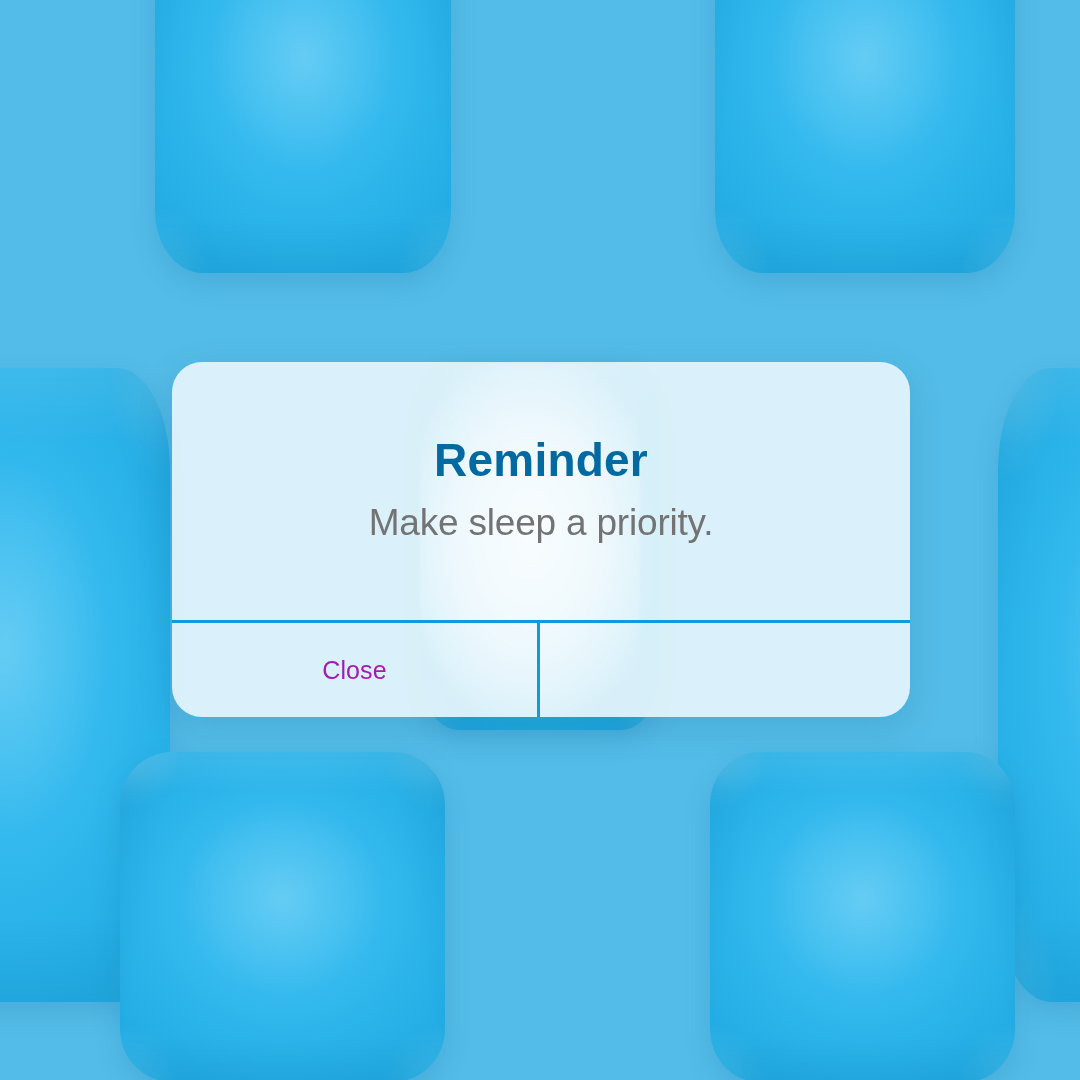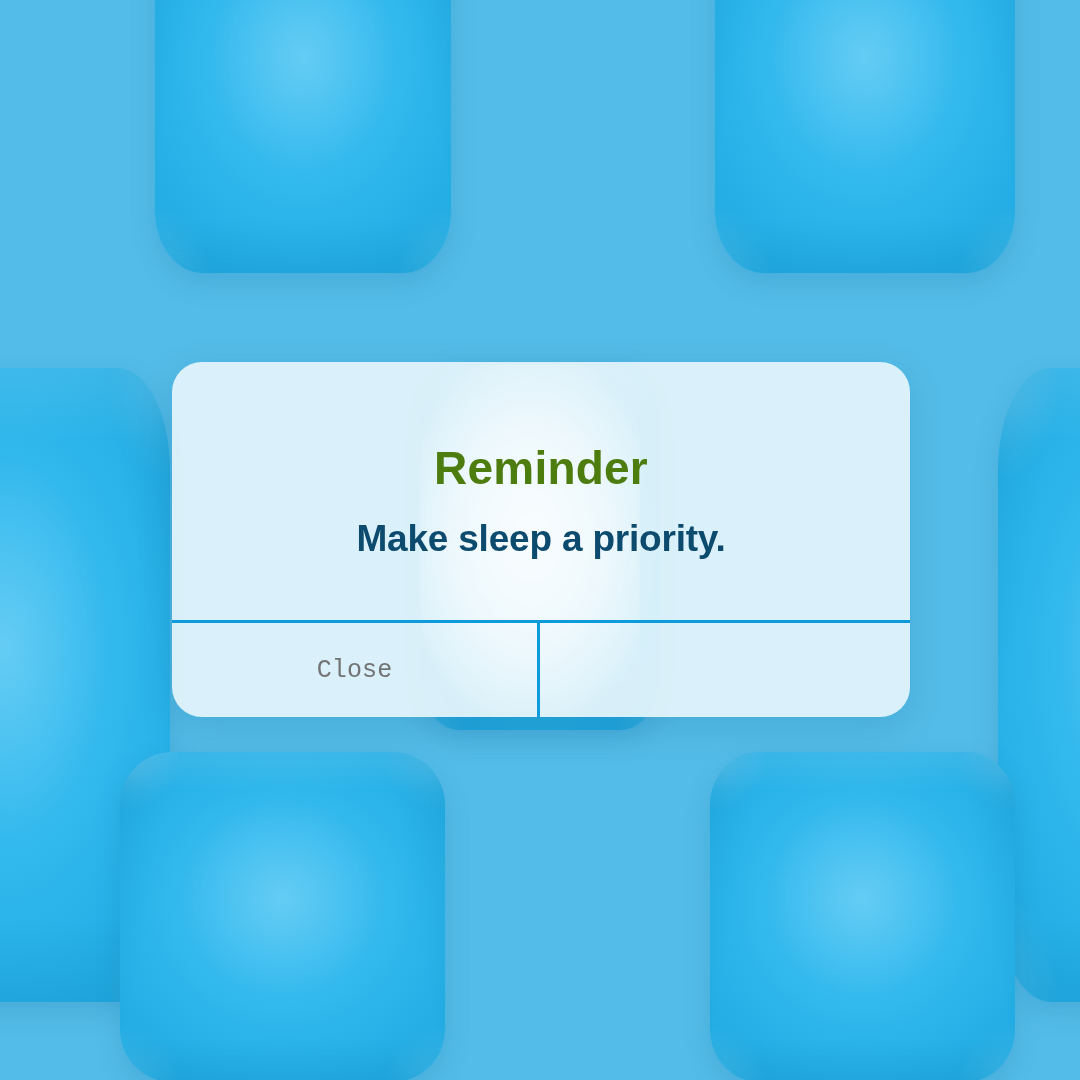--- a/index.html
+++ b/index.html
@@ -105,32 +105,32 @@
     flex-direction: column;
     align-items: center;
     justify-content: flex-start;
     box-sizing: border-box;
     padding-top: 75px;
   }
 
   #dialog-title {
     font-size: 46px;
     font-weight: bold;
-    color: #4d7c0f;
+    color: #0369a1;
     letter-spacing: 0.2px;
     line-height: 1;
-    margin: 8px;
+    margin: 0;
   }
 
   #dialog-message {
     margin: 0;
     margin-top: 21px;
     font-size: 37px;
-    font-weight: 700;
-    color: #0c4a6e;
+    font-weight: 400;
+    color: #737373;
     line-height: 1;
     letter-spacing: -0.2px;
   }
 
   #dialog-actions {
     position: absolute;
     left: 0;
     top: 258px;
     width: 100%;
     height: 97px;
@@ -138,25 +138,25 @@
     border-top: 3px solid #0e9bdb;
   }
 
   .dialog-button {
     flex: 1 1 50%;
     display: flex;
     align-items: center;
     justify-content: center;
     font-size: 25px;
     font-weight: 500;
-    color: #737373;
+    color: #a21caf;
     background: transparent;
     border: 0;
     cursor: pointer;
-    font-family: Liberation Mono, monospace;
+    font-family: Liberation Sans, sans-serif;
     letter-spacing: 0.1px;
     padding: 0;
     padding-bottom: 3px;
   }
   #close-button {
     flex: 0 0 368px;
     border-right: 3px solid #0e9bdb;
   }
 </style>
 </head>

